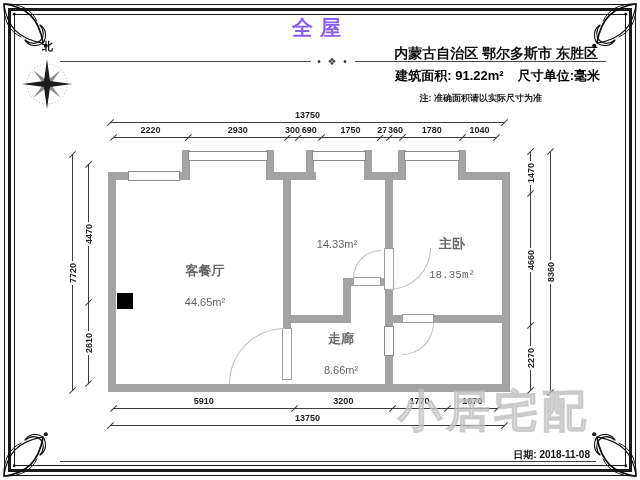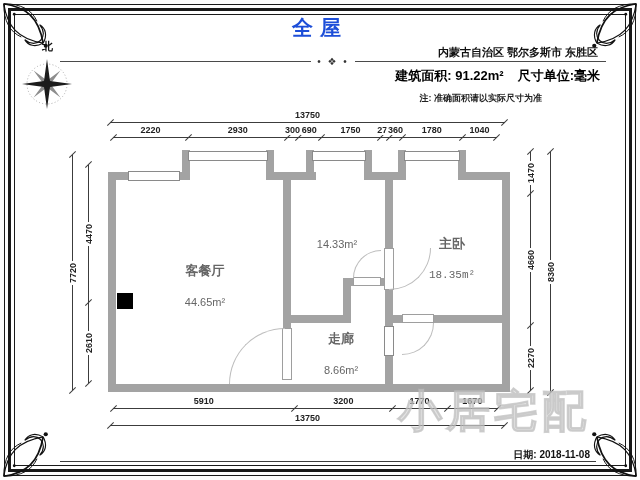--- a/index.html
+++ b/index.html
@@ -12,22 +12,22 @@
   .f-outer{inset:4px;border:1px solid #1a1a1a;}
   .f-mid{inset:8px;border:3px solid #1a1a1a;}
   .f-inner{inset:14px;border:1px solid #1a1a1a;}
   .corner{position:absolute;width:56px;height:56px;z-index:40;}
   .c-tl{left:2px;top:2px;}
   .c-tr{right:2px;top:2px;transform:scaleX(-1);}
   .c-bl{left:2px;bottom:2px;transform:scaleY(-1);}
   .c-br{right:2px;bottom:2px;transform:scale(-1,-1);}
   
   .title{position:absolute;left:0;right:0;top:14px;text-align:center;
-    font-size:21px;font-weight:700;letter-spacing:7px;color:#1d4ed8;}
-  .region{position:absolute;right:42px;top:45px;font-size:11px;font-weight:700;color:#111;}
+    font-size:21px;font-weight:700;letter-spacing:7px;color:#8b5cf6;}
+  .region{position:absolute;right:42px;top:45px;font-size:14px;font-weight:700;color:#111;}
   .divider{position:absolute;left:60px;top:55px;width:546px;height:12px;
     display:flex;align-items:center;}
   .divider .ln{flex:1;height:1px;background:#4a4a4a;}
   .divider .orn{padding:0 6px;font-size:10px;color:#333;letter-spacing:2px;}
   .arealine{position:absolute;right:40px;top:67px;font-size:13px;font-weight:700;color:#000;}
   .arealine .gap{display:inline-block;width:14px;}
   .note{position:absolute;right:98px;top:92px;font-size:9px;font-weight:600;color:#222;}
   
   .north{position:absolute;left:42px;top:39px;font-size:11px;font-weight:700;color:#111;}
   .compass{position:absolute;left:19px;top:56px;}

